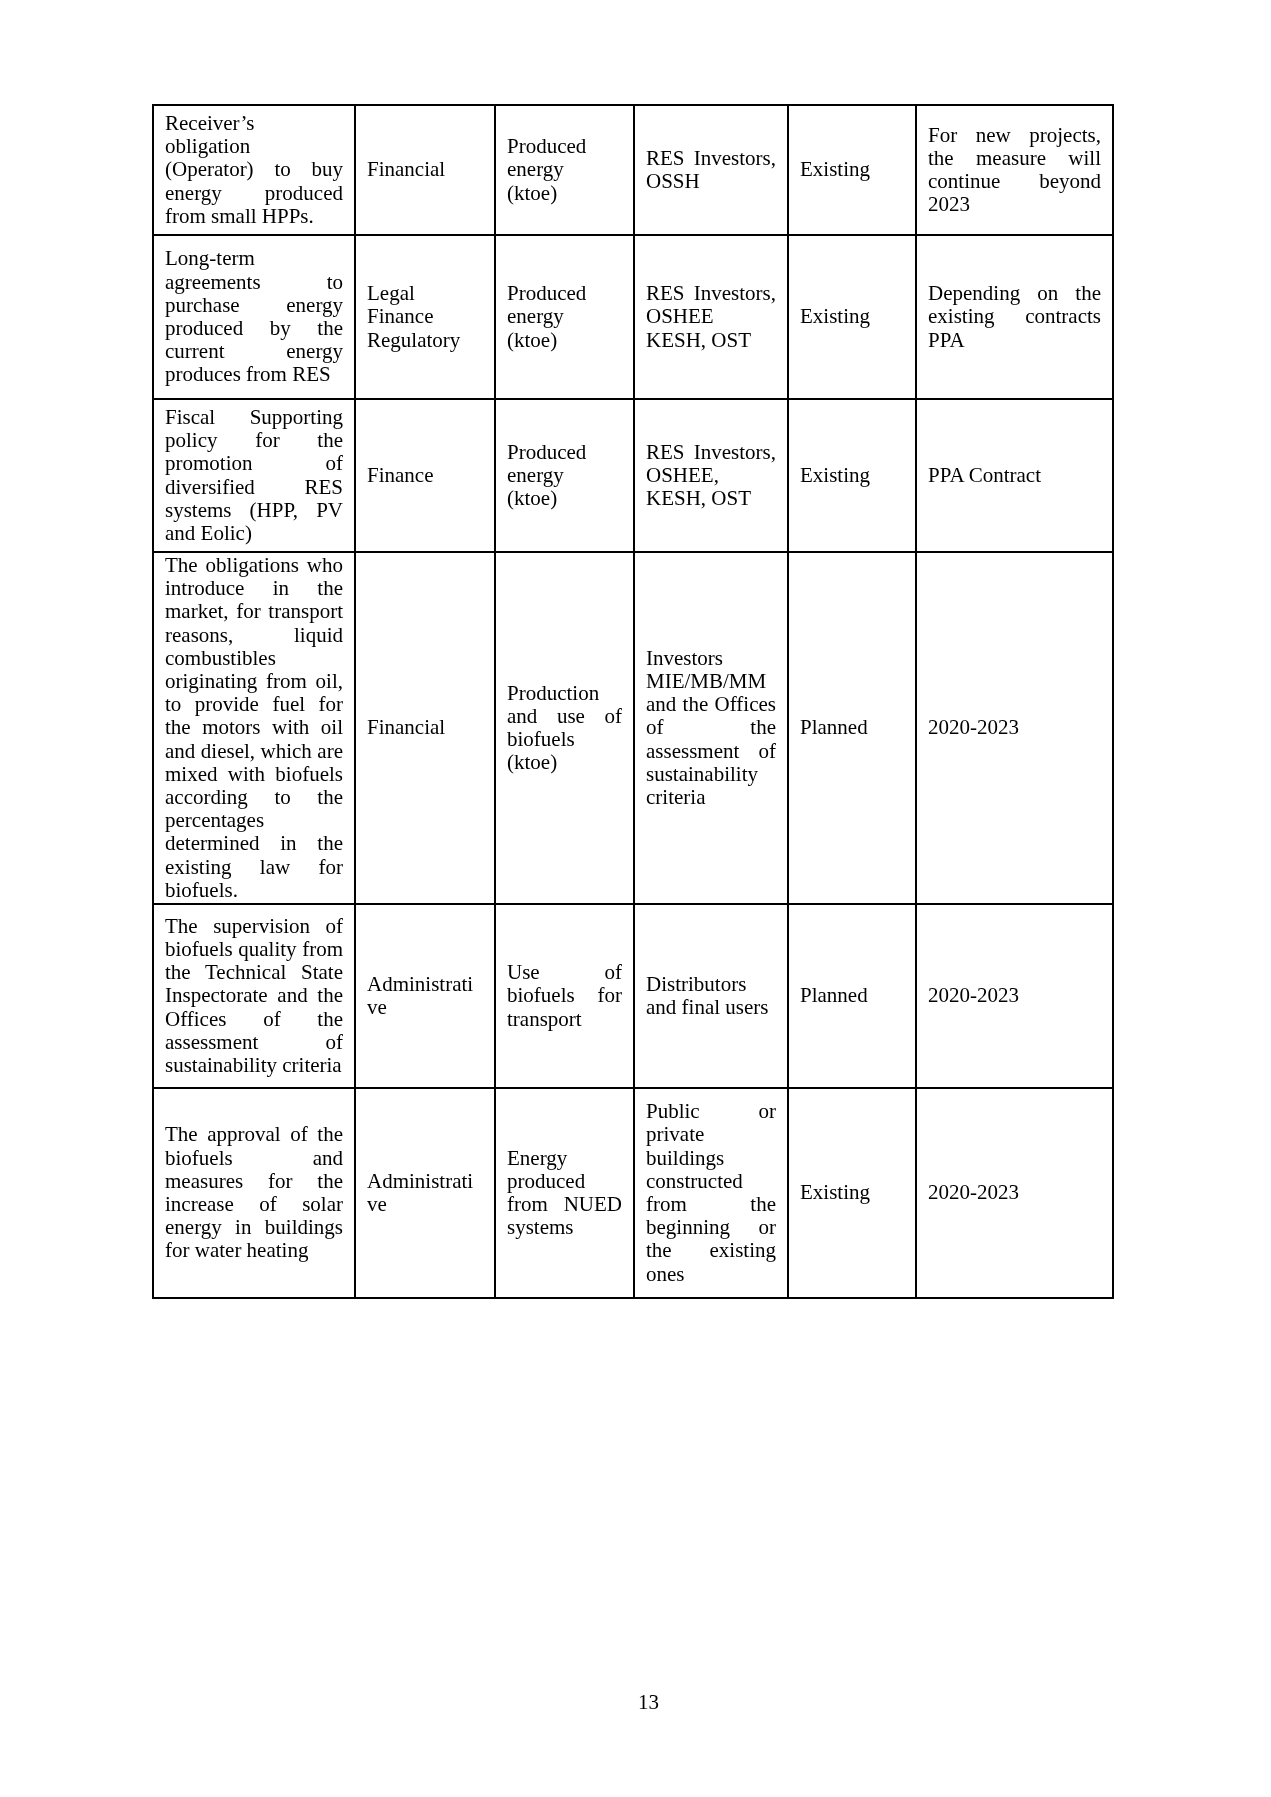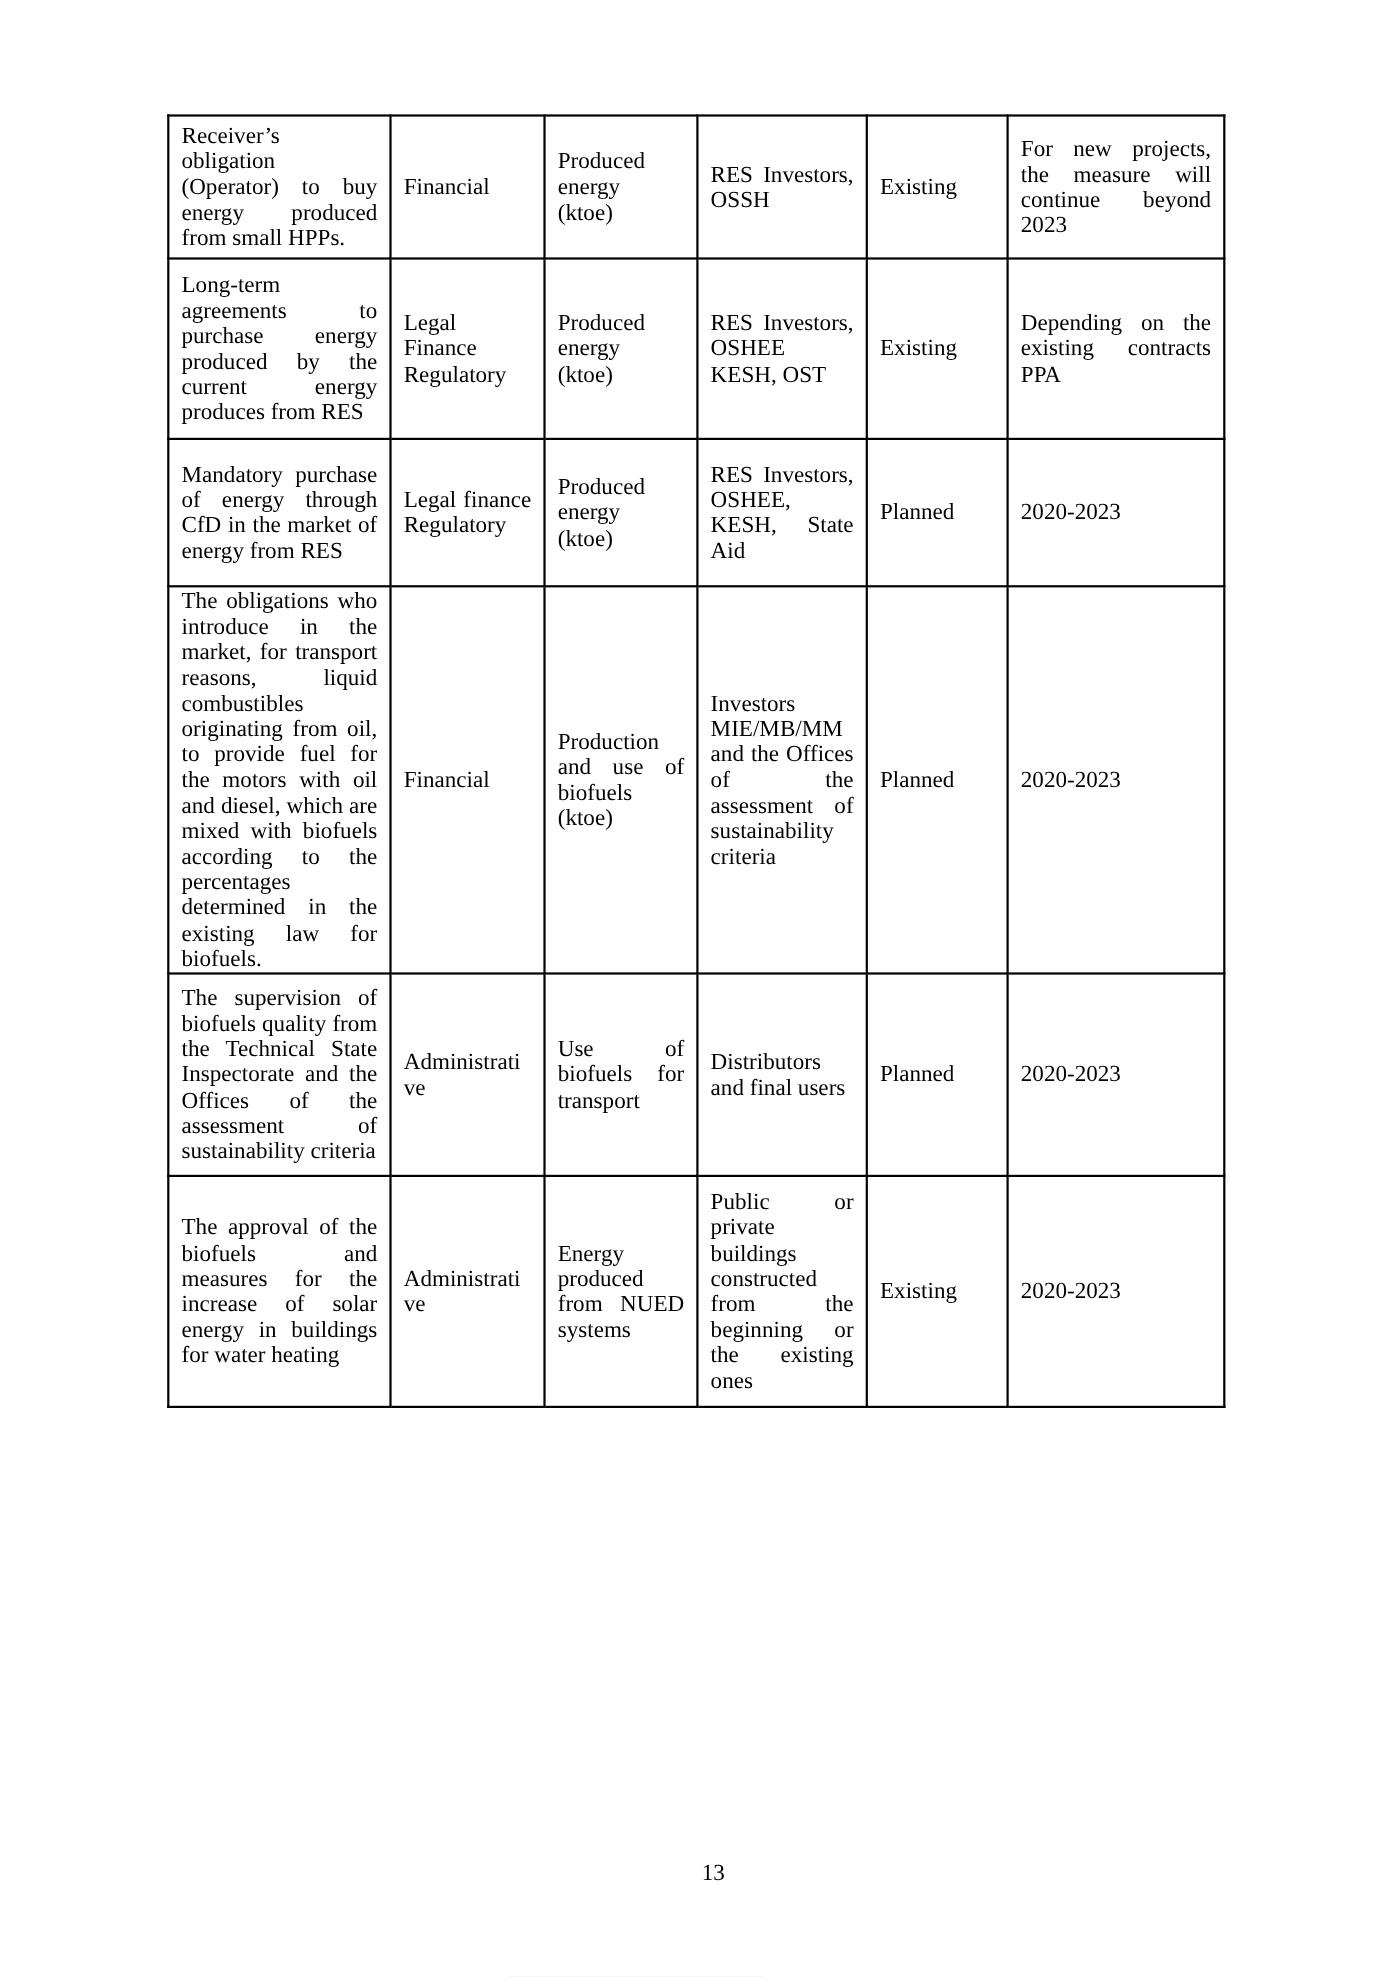--- a/index.html
+++ b/index.html
@@ -78,29 +78,29 @@
       <tr class="r2">
         <td>Long-term agreements to purchase energy produced by the current energy produces from RES</td>
         <td>Legal Finance Regulatory</td>
         <td>Produced
 energy
 (ktoe)</td>
         <td>RES Investors, OSHEE KESH, OST</td>
         <td>Existing</td>
         <td>Depending on the existing contracts PPA</td>
       </tr>
-      <tr class="r4">
-        <td>Mandatory purchase of energy through CfD in the market of energy from RES</td>
-        <td>Legal finance Regulatory</td>
+      <tr class="r3">
+        <td>Fiscal Supporting policy for the promotion of diversified RES systems (HPP, PV and Eolic)</td>
+        <td>Finance</td>
         <td>Produced
 energy
 (ktoe)</td>
-        <td>RES Investors, OSHEE, KESH, State Aid</td>
-        <td>Planned</td>
-        <td>2020-2023</td>
+        <td>RES Investors, OSHEE, KESH, OST</td>
+        <td>Existing</td>
+        <td>PPA Contract</td>
       </tr>
       <tr class="r5">
         <td>The obligations who introduce in the market, for transport reasons, liquid combustibles originating from oil, to provide fuel for the motors with oil and diesel, which are mixed with biofuels according to the percentages determined in the existing law for biofuels.</td>
         <td>Financial</td>
         <td>Production and use of biofuels (ktoe)</td>
         <td>Investors MIE/MB/MM and the Offices of the assessment of sustainability criteria</td>
         <td>Planned</td>
         <td>2020-2023</td>
       </tr>
       <tr class="r7">

